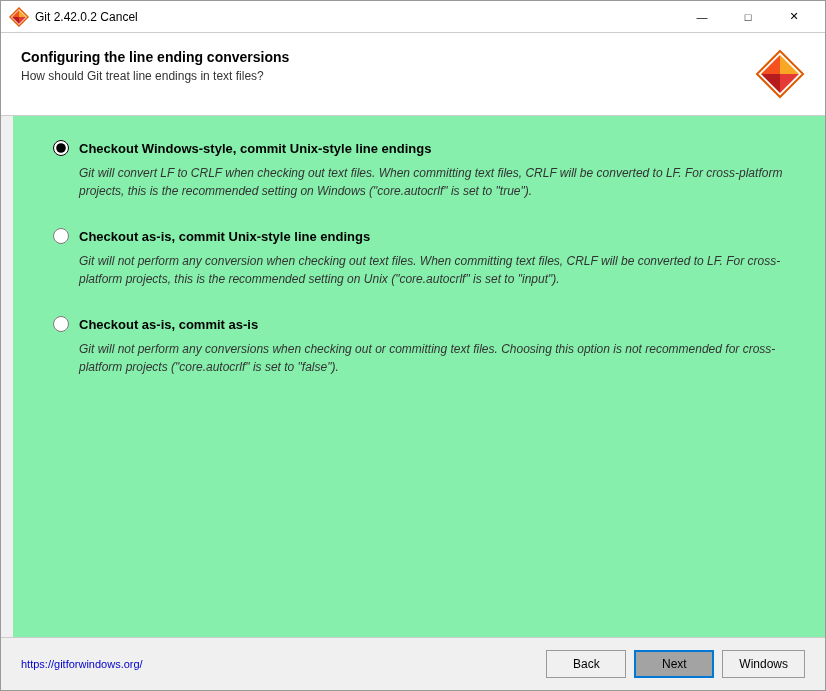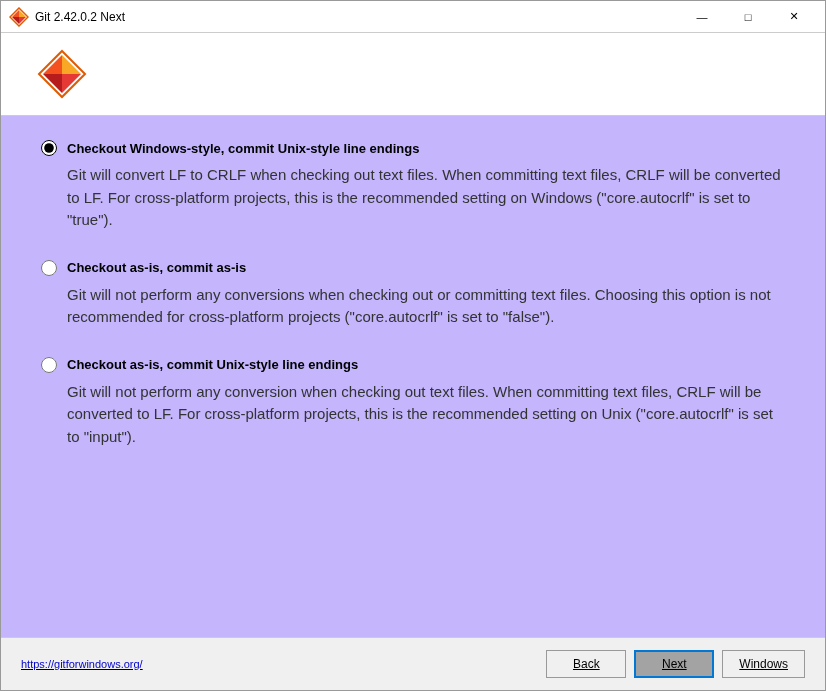--- a/index.html
+++ b/index.html
@@ -95,23 +95,24 @@
     .header-logo {
       width: 50px;
       height: 50px;
       flex-shrink: 0;
       margin-left: 16px;
     }
 
     
     .content {
       flex: 1;
-      background: #c4b5fd;
+      background: #86efac;
       padding: 24px 40px;
       overflow-y: auto;
+      margin-left: 12px;
     }
 
     .option-group {
       margin-bottom: 28px;
     }
 
     .option-label {
       display: flex;
       align-items: center;
       margin-bottom: 8px;
@@ -127,36 +128,36 @@
       flex-shrink: 0;
     }
 
     .option-title {
       font-size: 13px;
       font-weight: bold;
       color: #000;
     }
 
     .option-description {
-      font-size: 15px;
+      font-size: 12px;
       color: #333;
       margin-left: 26px;
       line-height: 1.5;
+      font-style: italic;
     }
 
     
     .footer {
       background: #f0f0f0;
       border-top: 1px solid #ccc;
       padding: 12px 20px;
       display: flex;
       justify-content: space-between;
       align-items: center;
       flex-shrink: 0;
-      text-decoration: underline;
     }
 
     .footer-link {
       font-size: 11px;
       color: #0000cc;
       text-decoration: none;
     }
 
     .footer-buttons {
       display: flex;
@@ -187,29 +188,33 @@
 
   <div class="title-bar">
 
     <svg class="title-bar-icon" viewBox="0 0 20 20">
       <polygon points="10,1 19,10 10,19 1,10" fill="none" stroke="#e05a00" stroke-width="1.5"></polygon>
       <polygon points="10,3 10,10 3,10" fill="#f4511e"></polygon>
       <polygon points="10,3 17,10 10,10" fill="#f9a825"></polygon>
       <polygon points="10,10 17,10 10,17" fill="#e53935"></polygon>
       <polygon points="3,10 10,10 10,17" fill="#b71c1c"></polygon>
     </svg>
-    <span class="title-bar-title">Git 2.42.0.2 Next</span>
+    <span class="title-bar-title">Git 2.42.0.2 Cancel</span>
     <div class="title-bar-controls">
       <button class="title-bar-btn">—</button>
       <button class="title-bar-btn">□</button>
       <button class="title-bar-btn close">✕</button>
     </div>
   </div>
 
   <div class="header">
+    <div class="header-text">
+      <div class="header-title">Configuring the line ending conversions</div>
+      <div class="header-subtitle">How should Git treat line endings in text files?</div>
+    </div>
 
     <svg class="header-logo" viewBox="0 0 50 50">
       <polygon points="25,2 48,25 25,48 2,25" fill="none" stroke="#e05a00" stroke-width="2"></polygon>
       <polygon points="25,6 25,25 6,25" fill="#f4511e"></polygon>
       <polygon points="25,6 44,25 25,25" fill="#f9a825"></polygon>
       <polygon points="25,25 44,25 25,44" fill="#e53935"></polygon>
       <polygon points="6,25 25,25 25,44" fill="#b71c1c"></polygon>
     </svg>
   </div>
 
@@ -219,31 +224,31 @@
       <label class="option-label">
         <input type="radio" class="option-radio" name="line-ending" checked="" style="">
         <span class="option-title">Checkout Windows-style, commit Unix-style line endings</span>
       </label>
       <div class="option-description">Git will convert LF to CRLF when checking out text files. When committing text files, CRLF will be converted to LF. For cross-platform projects, this is the recommended setting on Windows ("core.autocrlf" is set to "true").</div>
     </div>
 
     <div class="option-group">
       <label class="option-label">
         <input type="radio" class="option-radio" name="line-ending" style="">
+        <span class="option-title">Checkout as-is, commit Unix-style line endings</span>
+      </label>
+      <div class="option-description">Git will not perform any conversion when checking out text files. When committing text files, CRLF will be converted to LF. For cross-platform projects, this is the recommended setting on Unix ("core.autocrlf" is set to "input").</div>
+    </div>
+
+    <div class="option-group">
+      <label class="option-label">
+        <input type="radio" class="option-radio" name="line-ending" style="">
         <span class="option-title">Checkout as-is, commit as-is</span>
       </label>
       <div class="option-description">Git will not perform any conversions when checking out or committing text files. Choosing this option is not recommended for cross-platform projects ("core.autocrlf" is set to "false").</div>
-    </div>
-
-    <div class="option-group">
-      <label class="option-label">
-        <input type="radio" class="option-radio" name="line-ending" style="">
-        <span class="option-title">Checkout as-is, commit Unix-style line endings</span>
-      </label>
-      <div class="option-description">Git will not perform any conversion when checking out text files. When committing text files, CRLF will be converted to LF. For cross-platform projects, this is the recommended setting on Unix ("core.autocrlf" is set to "input").</div>
     </div>
 
   </div>
 
   <div class="footer">
     <a class="footer-link" href="#">https://gitforwindows.org/</a>
     <div class="footer-buttons">
       <button class="btn">Back</button>
       <button class="btn btn-primary">Next</button>
       <button class="btn">Windows</button>

